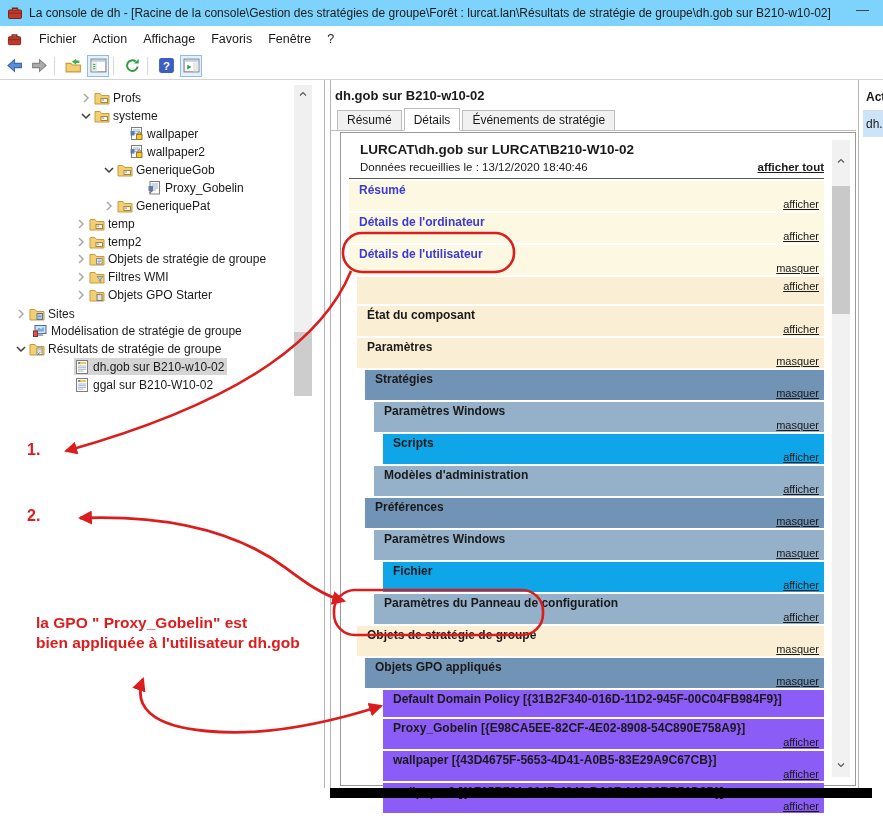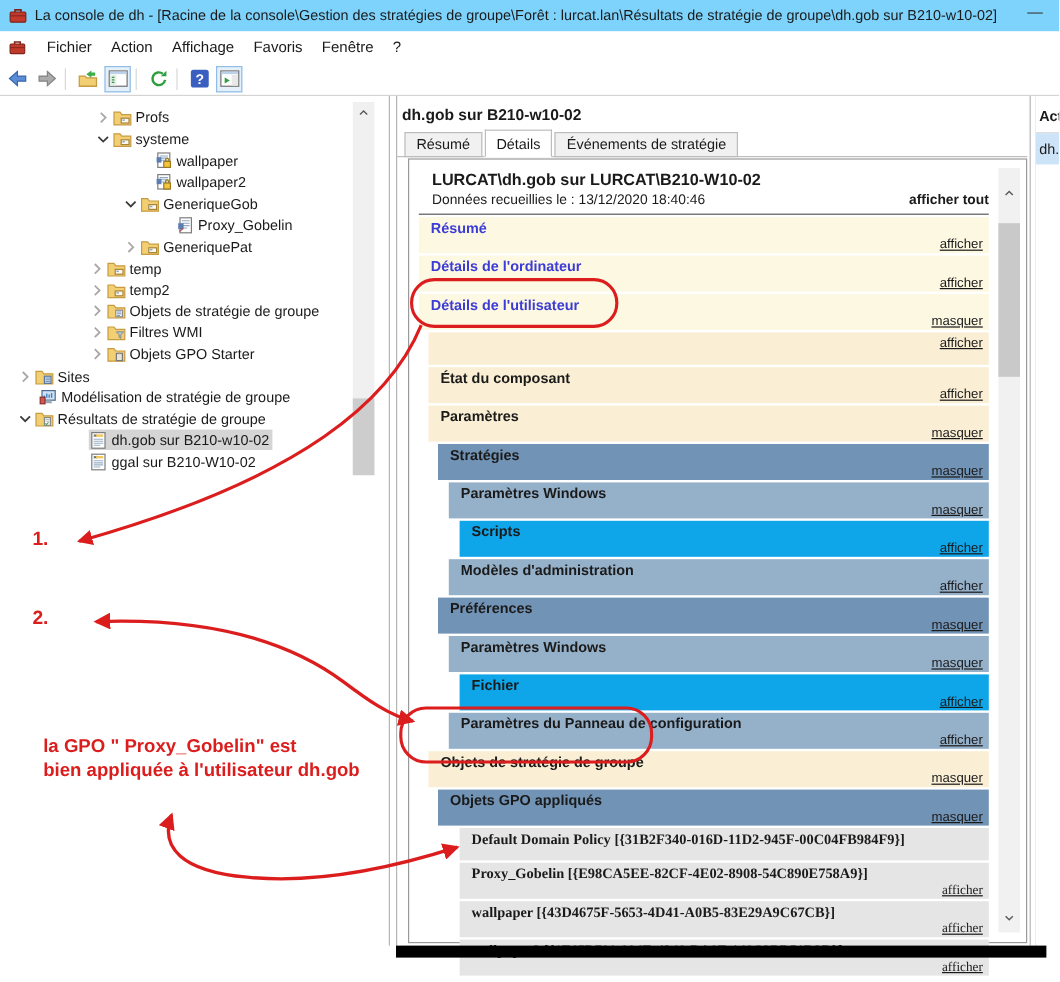--- a/index.html
+++ b/index.html
@@ -36,31 +36,31 @@
   #rtitle{position:absolute;left:335px;top:88px;font-size:13px;font-weight:bold;}
   #tabs{position:absolute;left:337px;top:110px;height:21px;display:flex;align-items:flex-end;font-size:12px;}
   .tab{padding:2px 9px 3px;border:1px solid #bdbdbd;background:#f1f1f1;margin-right:2px;position:relative;}
   .tab.active{background:#fff;border-bottom:1px solid #fff;padding-top:4px;z-index:3;}
   #tabline{position:absolute;left:331px;top:130px;width:525px;height:0;border-top:1px solid #bdbdbd;}
   #repframe{position:absolute;left:340px;top:132px;width:514px;height:652px;background:#fff;border:1px solid #9a9a9a;}
   #repcontent{position:absolute;left:349px;top:133px;width:475px;}
   #rephead{padding-top:9px;border-bottom:1px solid #5a5a5a;padding-bottom:5px;}
   #rephead .h1{font-size:13.5px;font-weight:bold;padding-left:11px;}
   #rephead .h2{display:flex;justify-content:space-between;font-size:11.5px;margin-top:4px;padding-left:11px;}
-  #rephead .showall{font-weight:bold;}
+  #rephead .showall{font-weight:bold;text-decoration:underline;}
   .band{min-height:24px;padding:2px 0 1px;margin-top:2px;width:475px;}
   .band .bt{font-size:12px;font-weight:bold;padding-left:10px;max-width:432px;line-height:13px;padding-top:1px;}
   .band .bl{text-align:right;font-size:11px;line-height:12px;padding-right:5px;margin-top:1px;}
   .band .bl span{text-decoration:underline;}
   .l0{background:#fdf8e2;}  .l0 .bt{color:#3b3bd6;}
   .l1{background:#faefd4;margin-left:8px;width:467px;}
   .l2{background:#7193b5;margin-left:16px;width:459px;}
   .l3{background:#95b0c9;margin-left:25px;width:450px;}
   .l4{background:#0ea5e9;margin-left:34px;width:441px;}
-  .l4.gpo{background:#e5e5e5;font-family:Liberation Serif, serif;}
+  .l4.gpo{background:#8b5cf6;}
   
   #rsb{position:absolute;left:832px;top:140px;width:18px;height:637px;background:#f1f1f1;}
   #rsb .sarr{position:absolute;left:0;width:18px;height:17px;display:flex;align-items:center;justify-content:center;}
   #rsb .up{top:12px;} #rsb .dn{bottom:4px;}
   #rsb .thumb{position:absolute;left:0;top:46px;width:18px;height:128px;background:#c9c9c9;}
   
   #actdiv{position:absolute;left:858px;top:80px;width:4px;height:708px;border-left:1px solid #b5b5b5;border-right:1px solid #b5b5b5;background:#fff;}
   #actions{position:absolute;left:863px;top:80px;width:20px;height:708px;background:#fff;overflow:hidden;}
   #actions .ah{font-size:12px;font-weight:bold;padding:10px 0 6px 3px;white-space:nowrap;border-bottom:1px solid #ddd;}
   #actions .arow{background:#cde3f7;font-size:12px;padding:6px 0 6px 3px;white-space:nowrap;}

